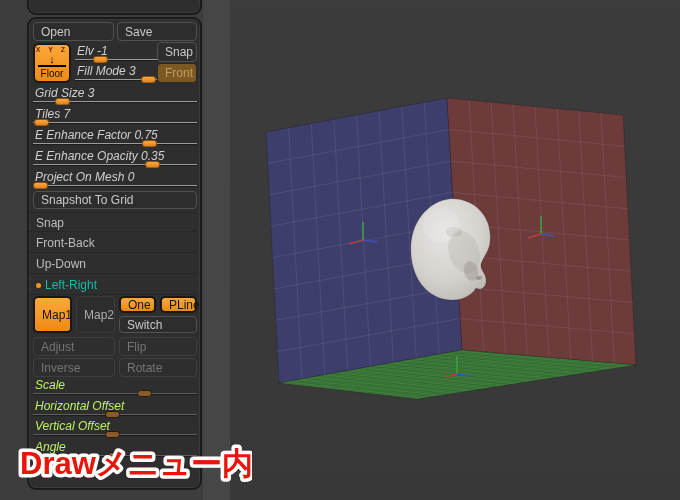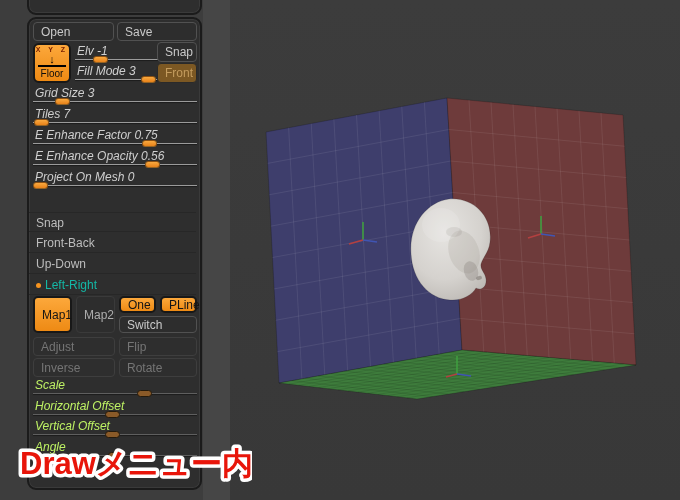--- a/index.html
+++ b/index.html
@@ -195,30 +195,31 @@
     <span class="slabel">Tiles 7</span>
     <div class="track"></div>
     <div class="thumb" style="left: 1.49px;"></div>
   </div>
   <div class="slider" style="left:33px;top:128px;width:164px">
     <span class="slabel">E Enhance Factor 0.75</span>
     <div class="track"></div>
     <div class="thumb" style="left: 108.77px;"></div>
   </div>
   <div class="slider" style="left:33px;top:149px;width:164px">
-    <span class="slabel">E Enhance Opacity 0.56</span>
+    <span class="slabel">E Enhance Opacity 0.35</span>
     <div class="track"></div>
     <div class="thumb" style="left: 111.75px;"></div>
   </div>
   <div class="slider" style="left:33px;top:170px;width:164px">
     <span class="slabel">Project On Mesh 0</span>
     <div class="track"></div>
     <div class="thumb" style="left: 0px;"></div>
   </div>
 
+  <div class="btn" style="left:33px;top:191px;width:164px;height:18px">Snapshot To Grid</div>
 
   <div class="section-row first" style="top:212px">Snap</div>
   <div class="section-row" style="top:233px">Front-Back</div>
   <div class="section-row" style="top:254px">Up-Down</div>
   <div class="section-row active" style="top:275px"><span class="dot"></span><span>Left-Right</span></div>
 
   <div class="btn orange" style="left:33px;top:296px;width:39px;height:37px">Map1</div>
   <div class="btn" style="left:76px;top:296px;width:39px;height:37px;border-color:#3a3a3a;color:#adadad">Map2</div>
   <div class="btn orange" style="left:119px;top:296px;width:37px;height:17px">One</div>
   <div class="btn orange" style="left:160px;top:296px;width:37px;height:17px">PLine</div>

